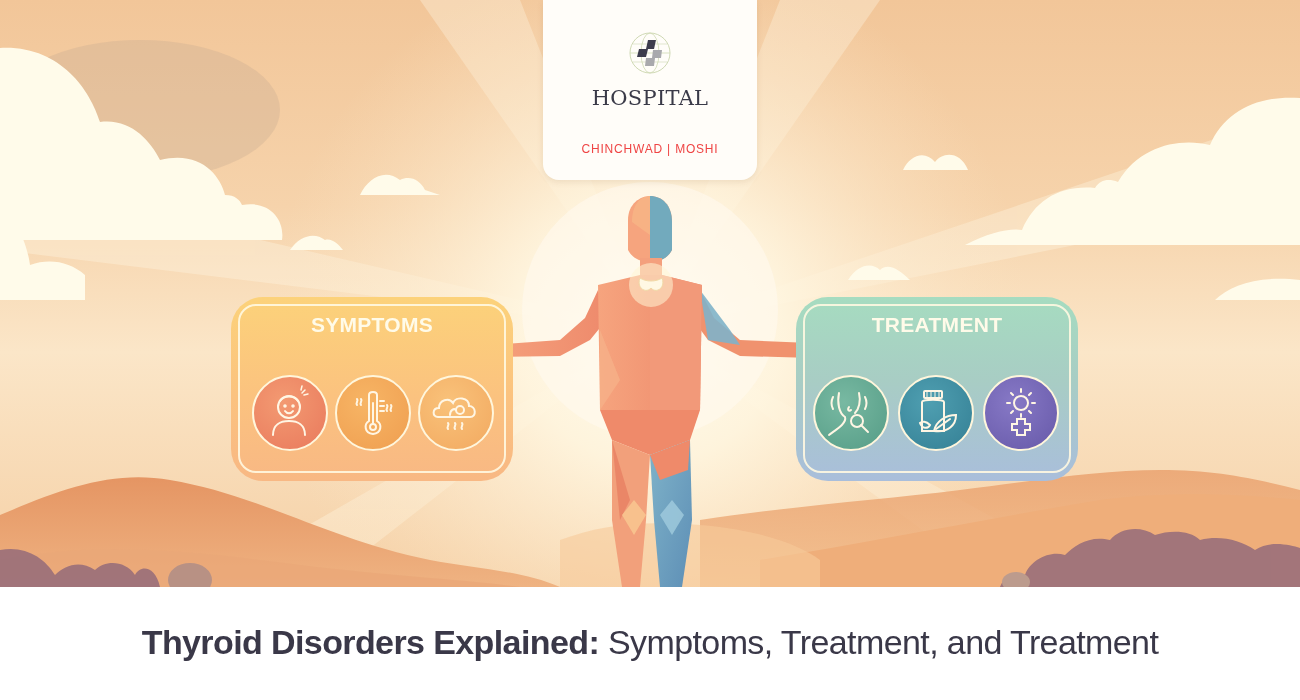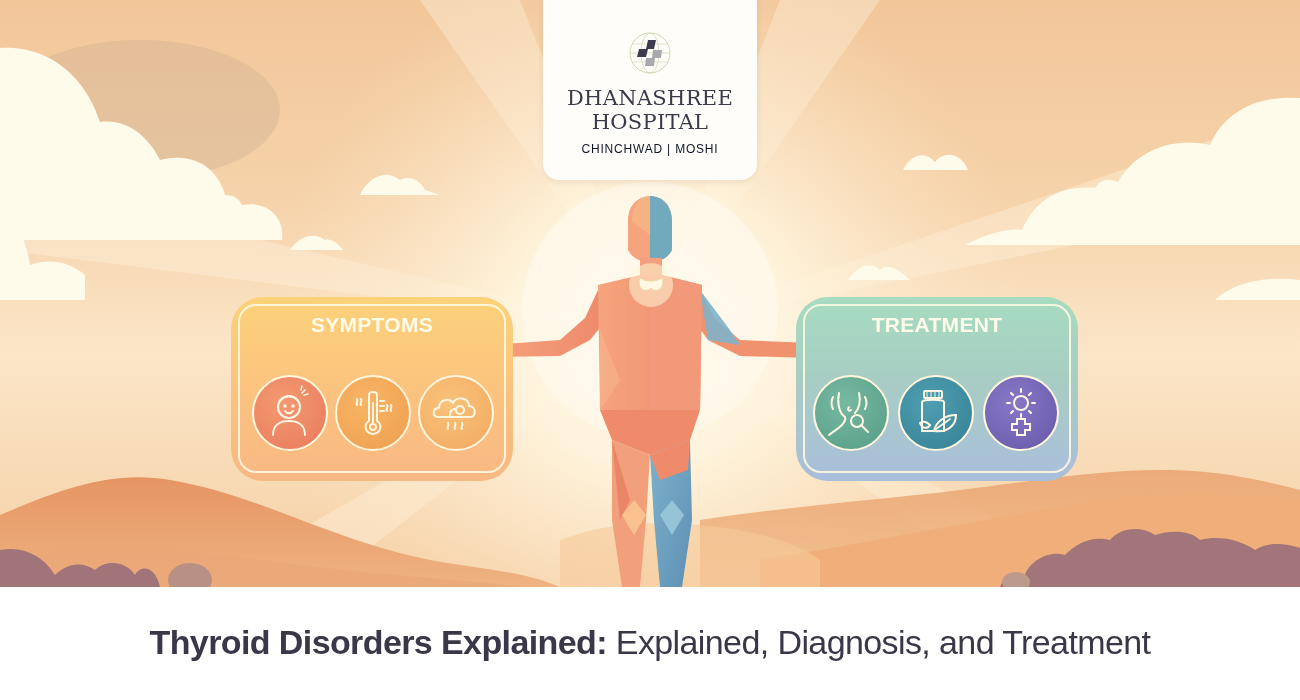--- a/index.html
+++ b/index.html
@@ -19,21 +19,21 @@
     text-align: center;
   }
   .logo-mark { position: absolute; left: 85px; top: 31px; width: 44px; height: 44px; }
   .logo-name {
     position: absolute; left: 0; right: 0; top: 86px;
     font-family: "DejaVu Serif", serif; color: #3a3a48;
     font-size: 21px; line-height: 24px; letter-spacing: 0.3px;
   }
   .logo-sub {
     position: absolute; left: 0; right: 0; top: 142px;
-    font-family: "Liberation Sans", sans-serif; color: #0f172a;
+    font-family: "Liberation Sans", sans-serif; color: #ef4444;
     font-size: 12px; letter-spacing: 0.8px;
   }
 
   .panel {
     position: absolute; top: 297px; width: 282px; height: 184px; border-radius: 32px;
   }
   .panel .inner {
     position: absolute; left: 7px; top: 7px; right: 7px; bottom: 8px;
     border: 2px solid rgba(255,248,225,0.9); border-radius: 18px;
   }
@@ -166,21 +166,20 @@
       <ellipse cx="22" cy="22" rx="9" ry="20" fill="none" stroke="#cfd9b4" stroke-width="0.8"></ellipse>
       <line x1="2" y1="22" x2="42" y2="22" stroke="#cfd9b4" stroke-width="0.8"></line>
       <line x1="5" y1="13" x2="39" y2="13" stroke="#cfd9b4" stroke-width="0.6"></line>
       <line x1="5" y1="31" x2="39" y2="31" stroke="#cfd9b4" stroke-width="0.6"></line>
       <path d="M20,9 L28,9 L26,18 L18,18 Z" fill="#3d3c4d"></path>
       <path d="M11,18 L20,18 L18,26 L9,26 Z" fill="#3d3c4d"></path>
       <path d="M25,19 L34,19 L33,27 L24,27 Z" fill="#a9a9ad"></path>
       <path d="M18,27 L27,27 L26,35 L17,35 Z" fill="#a9a9ad"></path>
     </svg>
     <div class="logo-name">
-      <div>DHANASHREE</div>
       <div>HOSPITAL</div>
     </div>
     <div class="logo-sub">CHINCHWAD | MOSHI</div>
   </div>
 
   <div class="panel symptoms">
     <div class="inner"></div>
     <div class="panel-title">SYMPTOMS</div>
 
     <div class="icon-circle" style="left:21px; background:radial-gradient(circle at 40% 35%, #f39a72, #e9795c);">
@@ -243,15 +242,15 @@
         <circle cx="36" cy="26" r="7"></circle>
         <path d="M36,12 L36,15 M36,37 L36,40 M22,26 L25,26 M47,26 L50,26 M26,16 L28,18 M44,34 L46,36 M46,16 L44,18 M26,36 L28,34"></path>
         <path d="M32,42 L40,42 L40,47 L45,47 L45,53 L40,53 L40,58 L32,58 L32,53 L27,53 L27,47 L32,47 Z"></path>
       </svg>
     </div>
   </div>
 </div>
 
 <div class="caption">
   <div class="headline">
-    <span class="bold">Thyroid Disorders Explained:</span><span> Explained, Diagnosis, and Treatment</span>
+    <span class="bold">Thyroid Disorders Explained:</span><span> Symptoms, Treatment, and Treatment</span>
   </div>
 </div>
 
 </body></html>

